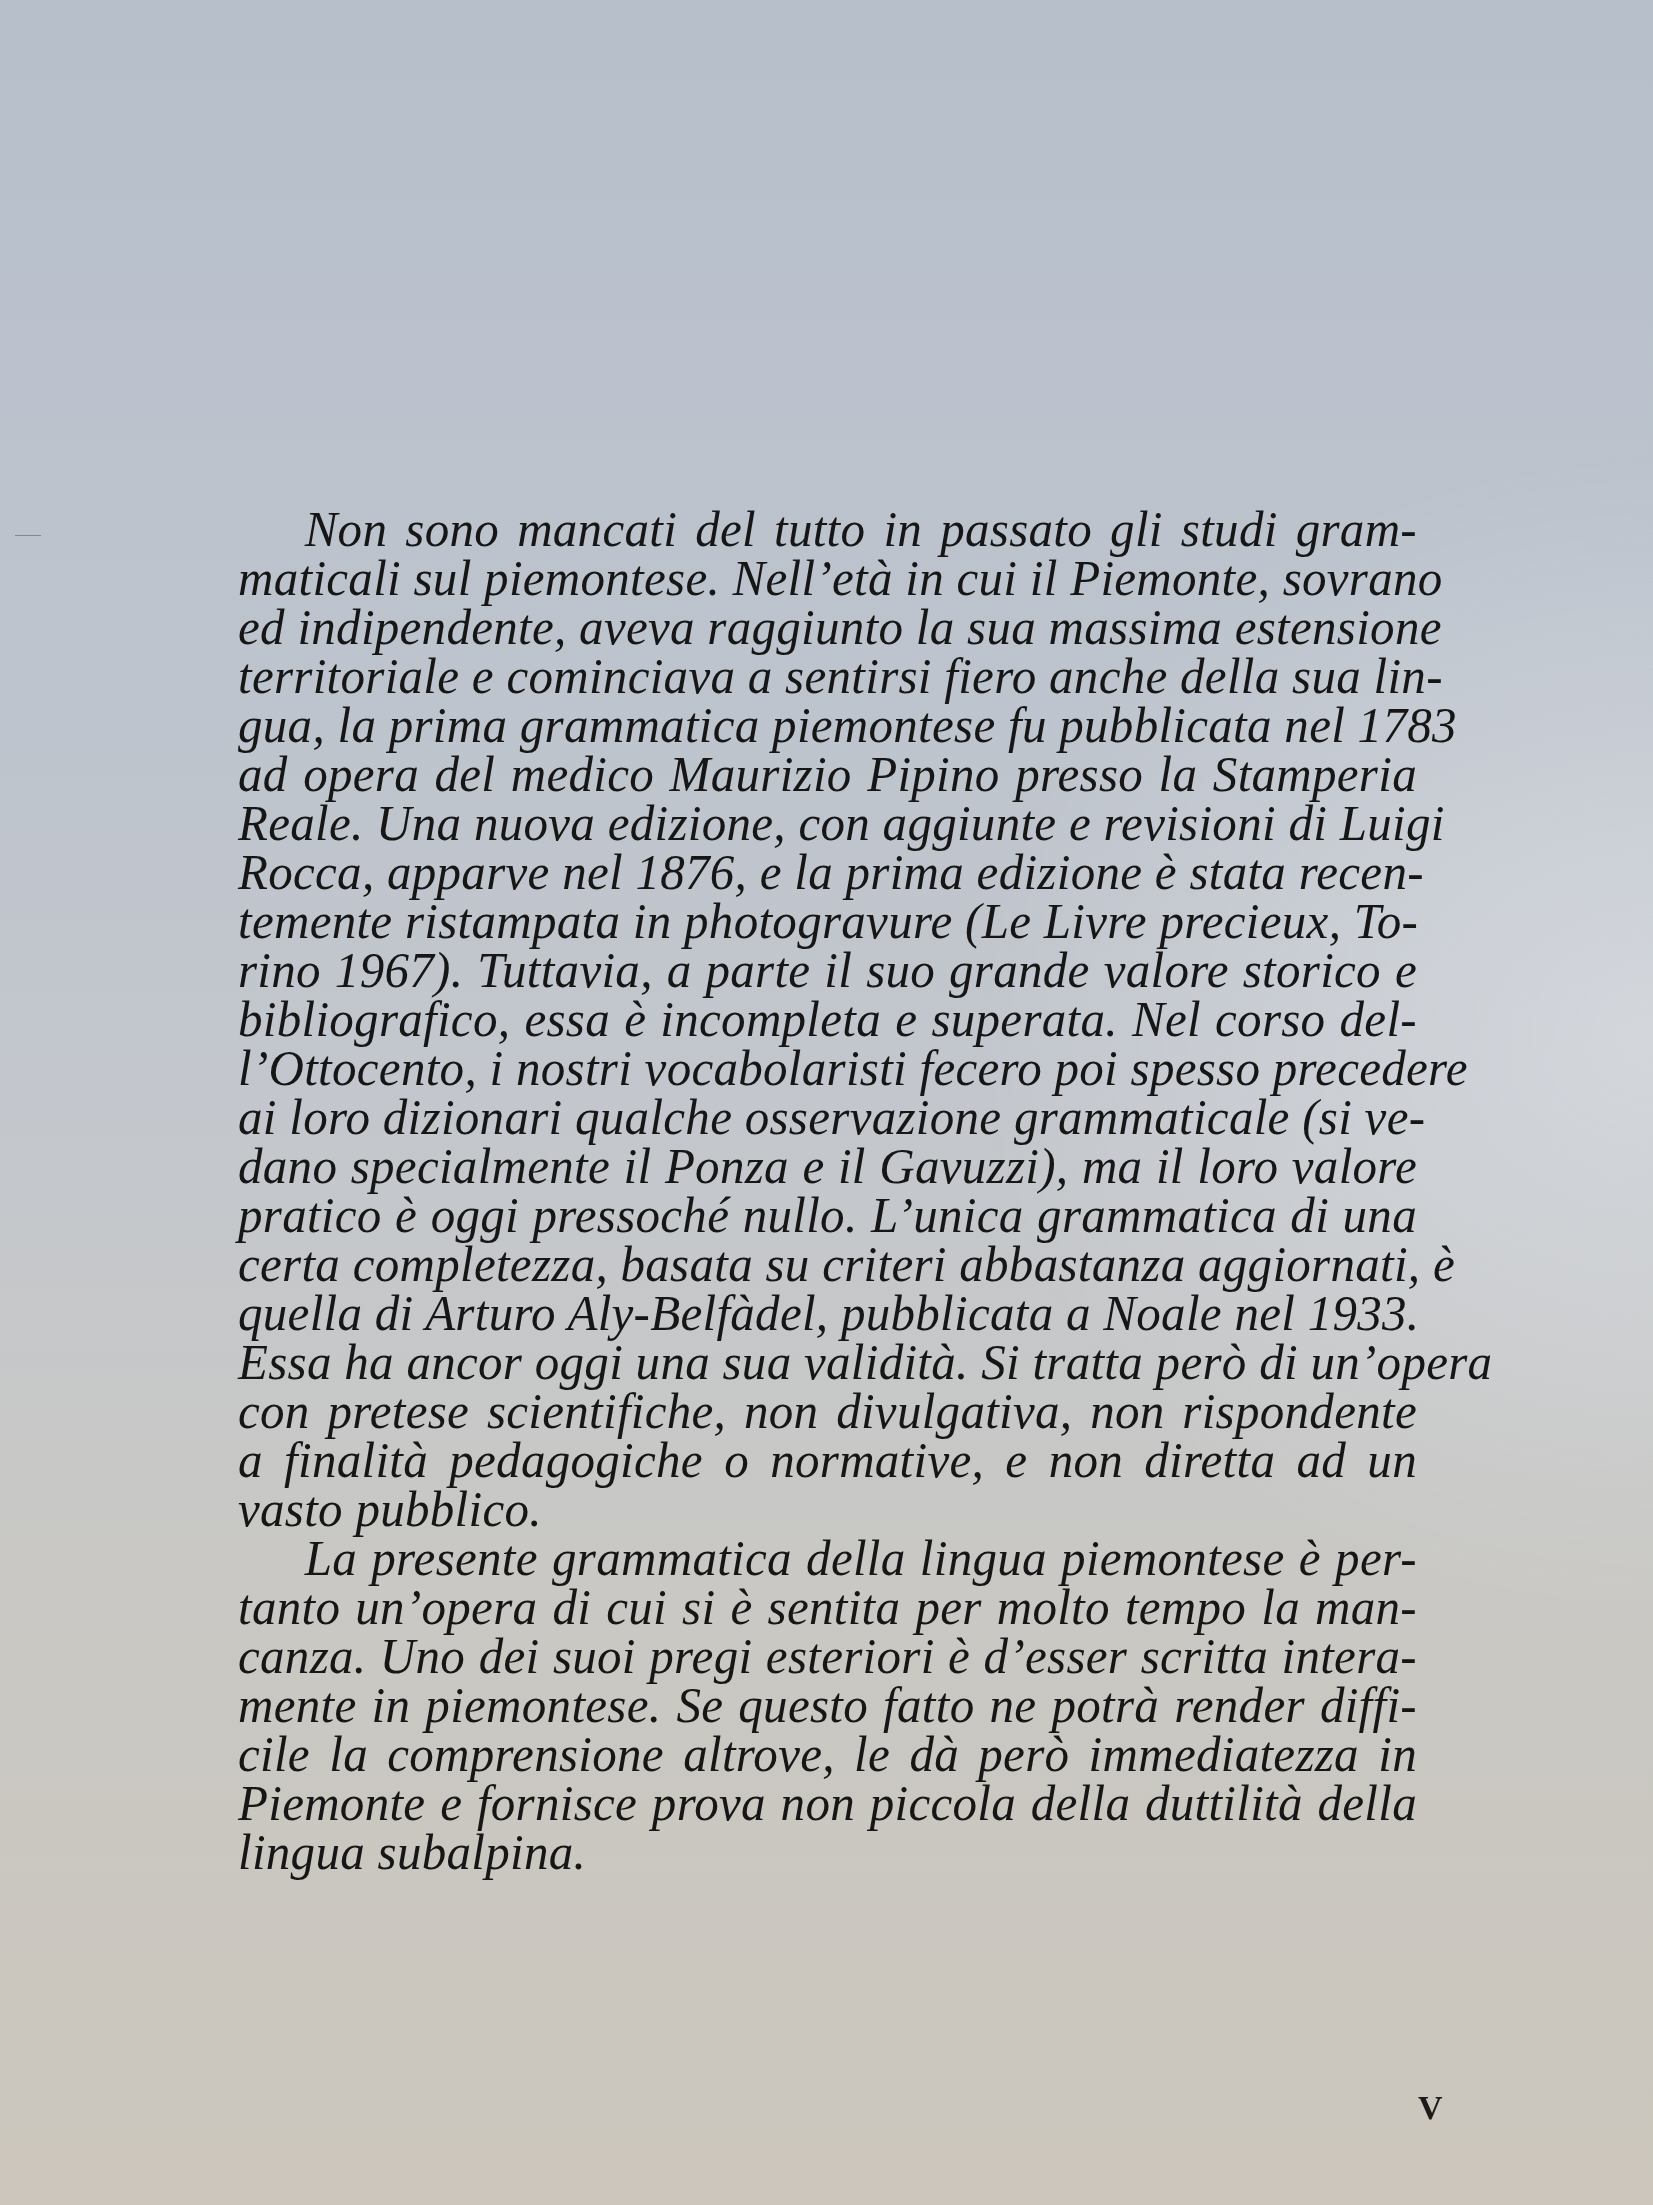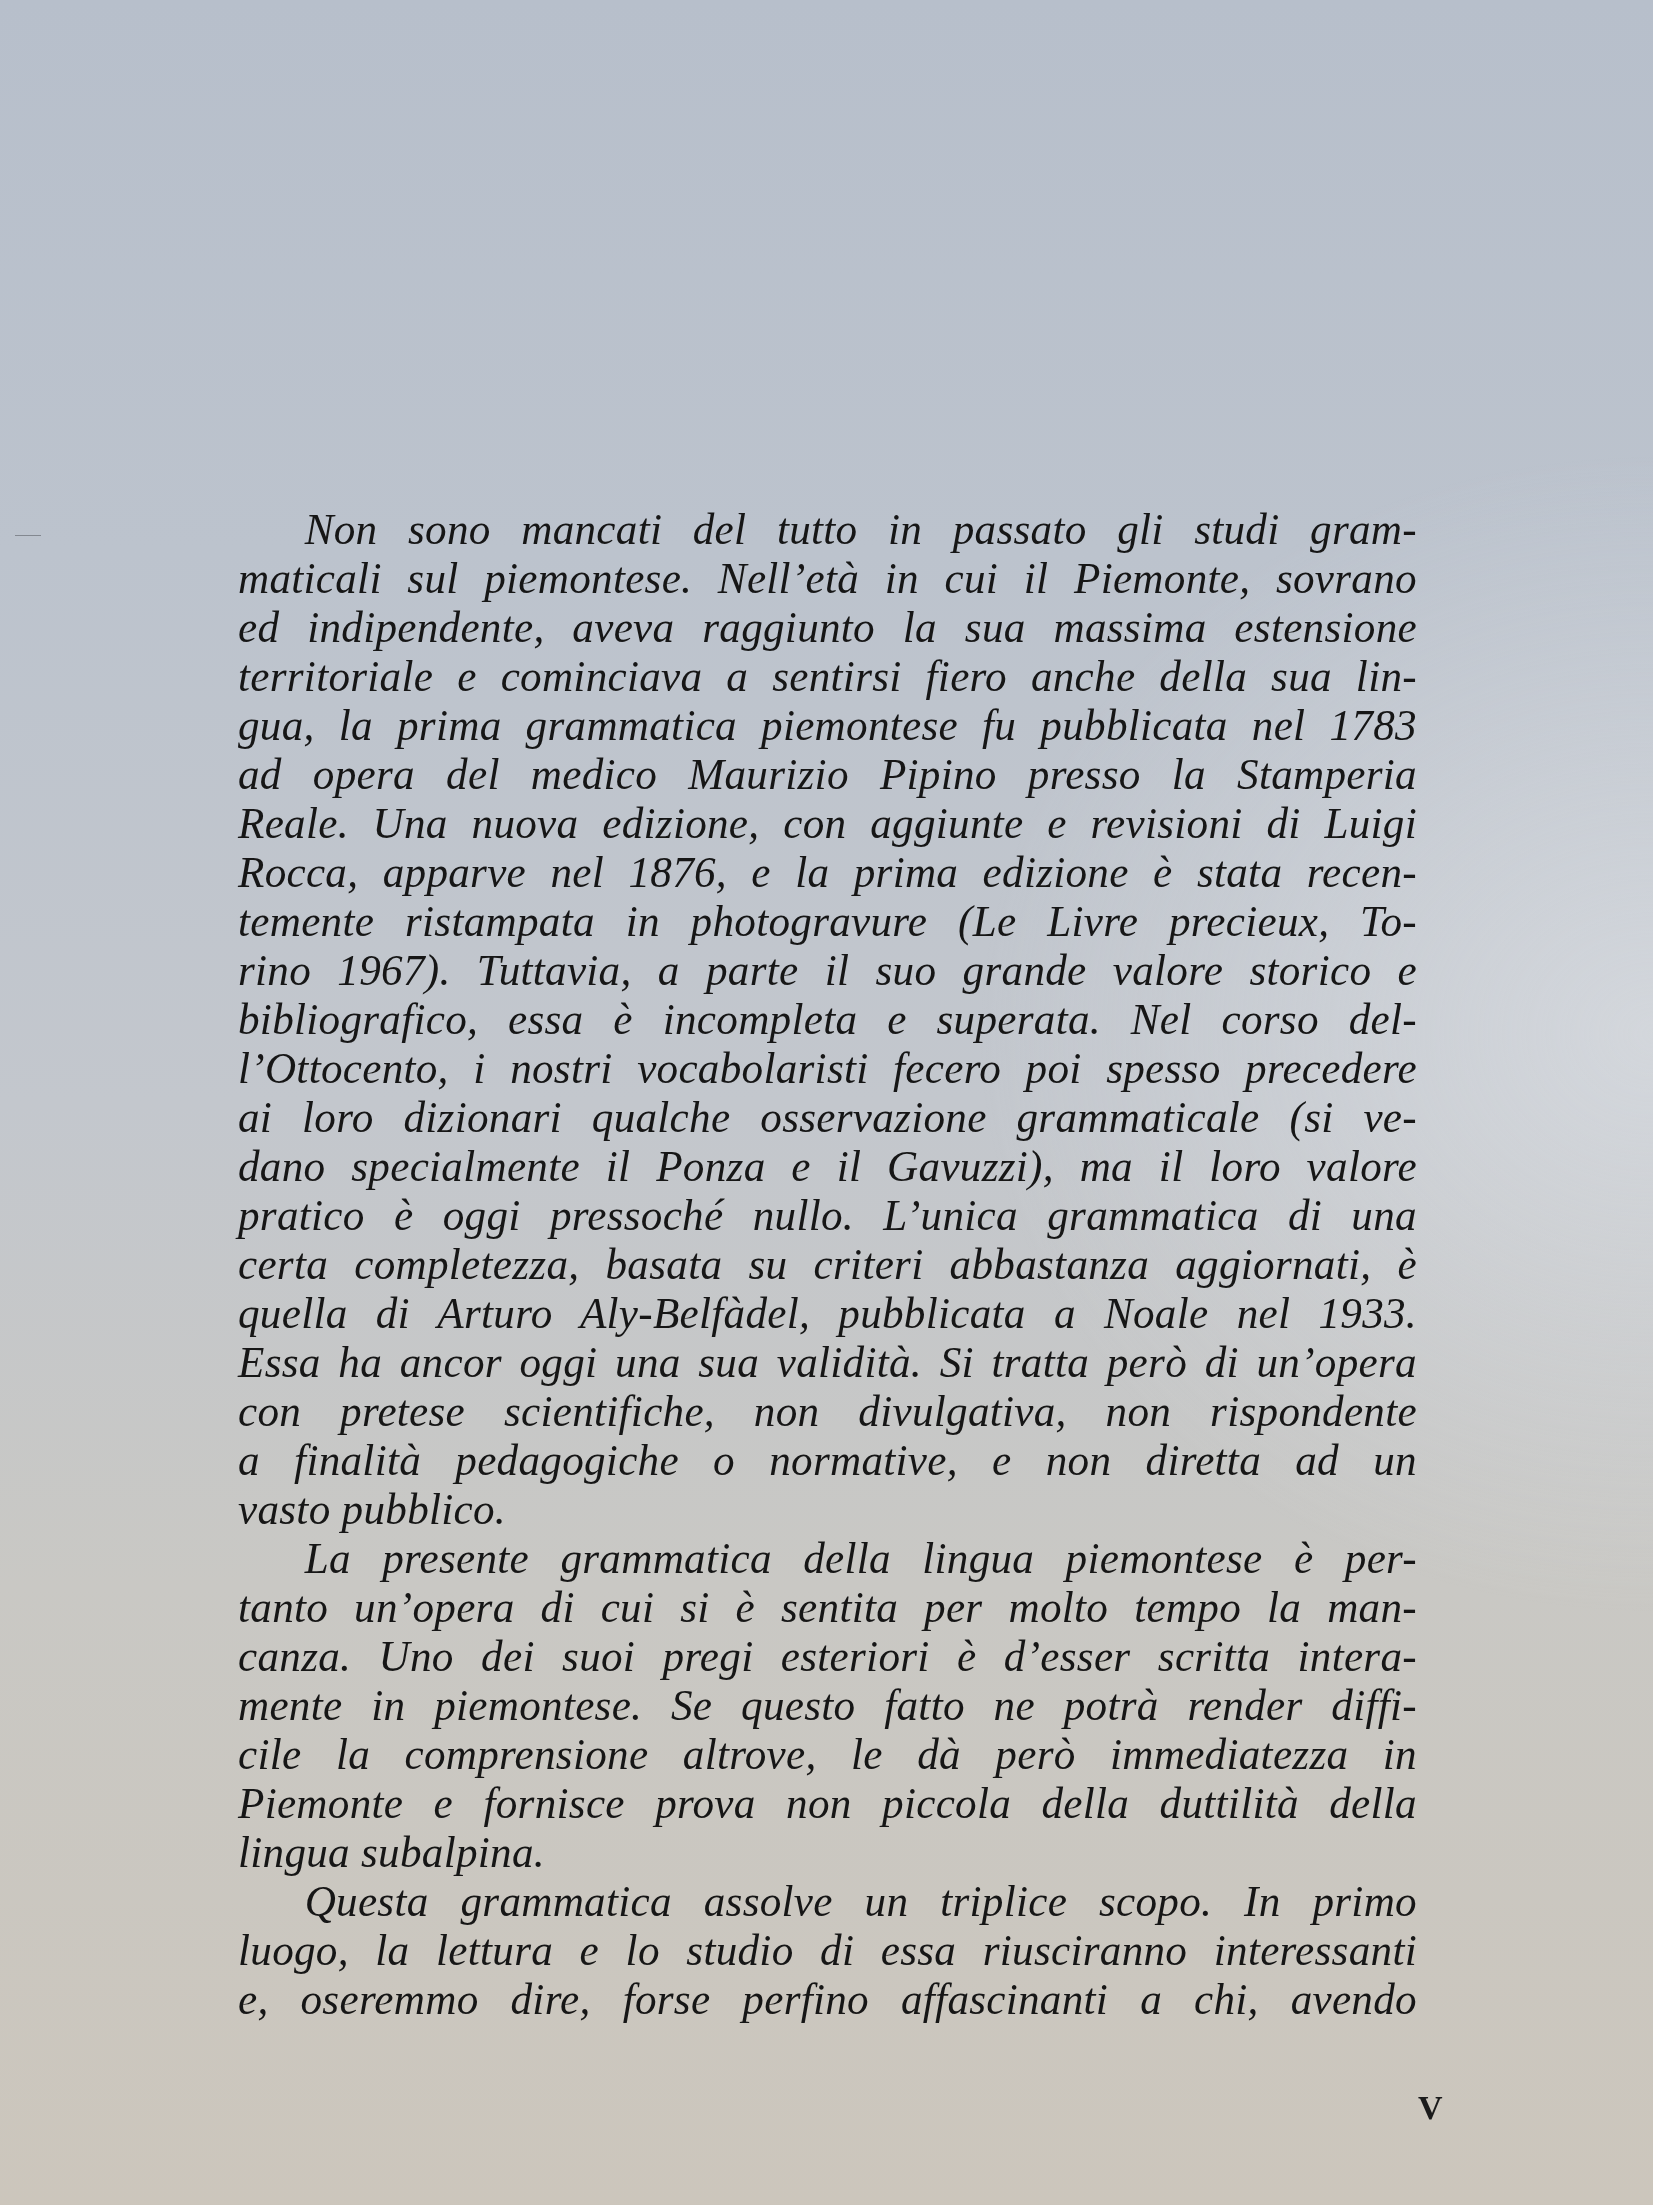--- a/index.html
+++ b/index.html
@@ -21,21 +21,21 @@
     left: 0; top: 0;
     width: 1654px; height: 2205px;
   }
   .text-block {
     position: absolute;
     left: 238px;
     top: 505px;
     width: 1203px;
     color: #161616;
     font-style: italic;
-    font-size: 44px;
+    font-size: 50px;
     line-height: 49px;
     letter-spacing: 0.3px;
   }
   .line {
     display: block;
     height: 49px;
     white-space: nowrap;
     text-align: justify;
     text-align-last: justify;
     transform: scaleX(0.98);
@@ -103,24 +103,19 @@
     <div class="paragraph">
       <span class="line indent">La presente grammatica della lingua piemontese è per-</span>
       <span class="line">tanto un’opera di cui si è sentita per molto tempo la man-</span>
       <span class="line">canza. Uno dei suoi pregi esteriori è d’esser scritta intera-</span>
       <span class="line">mente in piemontese. Se questo fatto ne potrà render diffi-</span>
       <span class="line">cile la comprensione altrove, le dà però immediatezza in</span>
       <span class="line">Piemonte e fornisce prova non piccola della duttilità della</span>
       <span class="line last">lingua subalpina.</span>
     </div>
 
-    <div class="paragraph">
-      <span class="line indent">Questa grammatica assolve un triplice scopo. In primo</span>
-      <span class="line">luogo, la lettura e lo studio di essa riusciranno interessanti</span>
-      <span class="line">e, oseremmo dire, forse perfino affascinanti a chi, avendo</span>
-    </div>
 
   </div>
 
   <div class="page-number">V</div>
 
 </div>
 
 
 </body></html>

